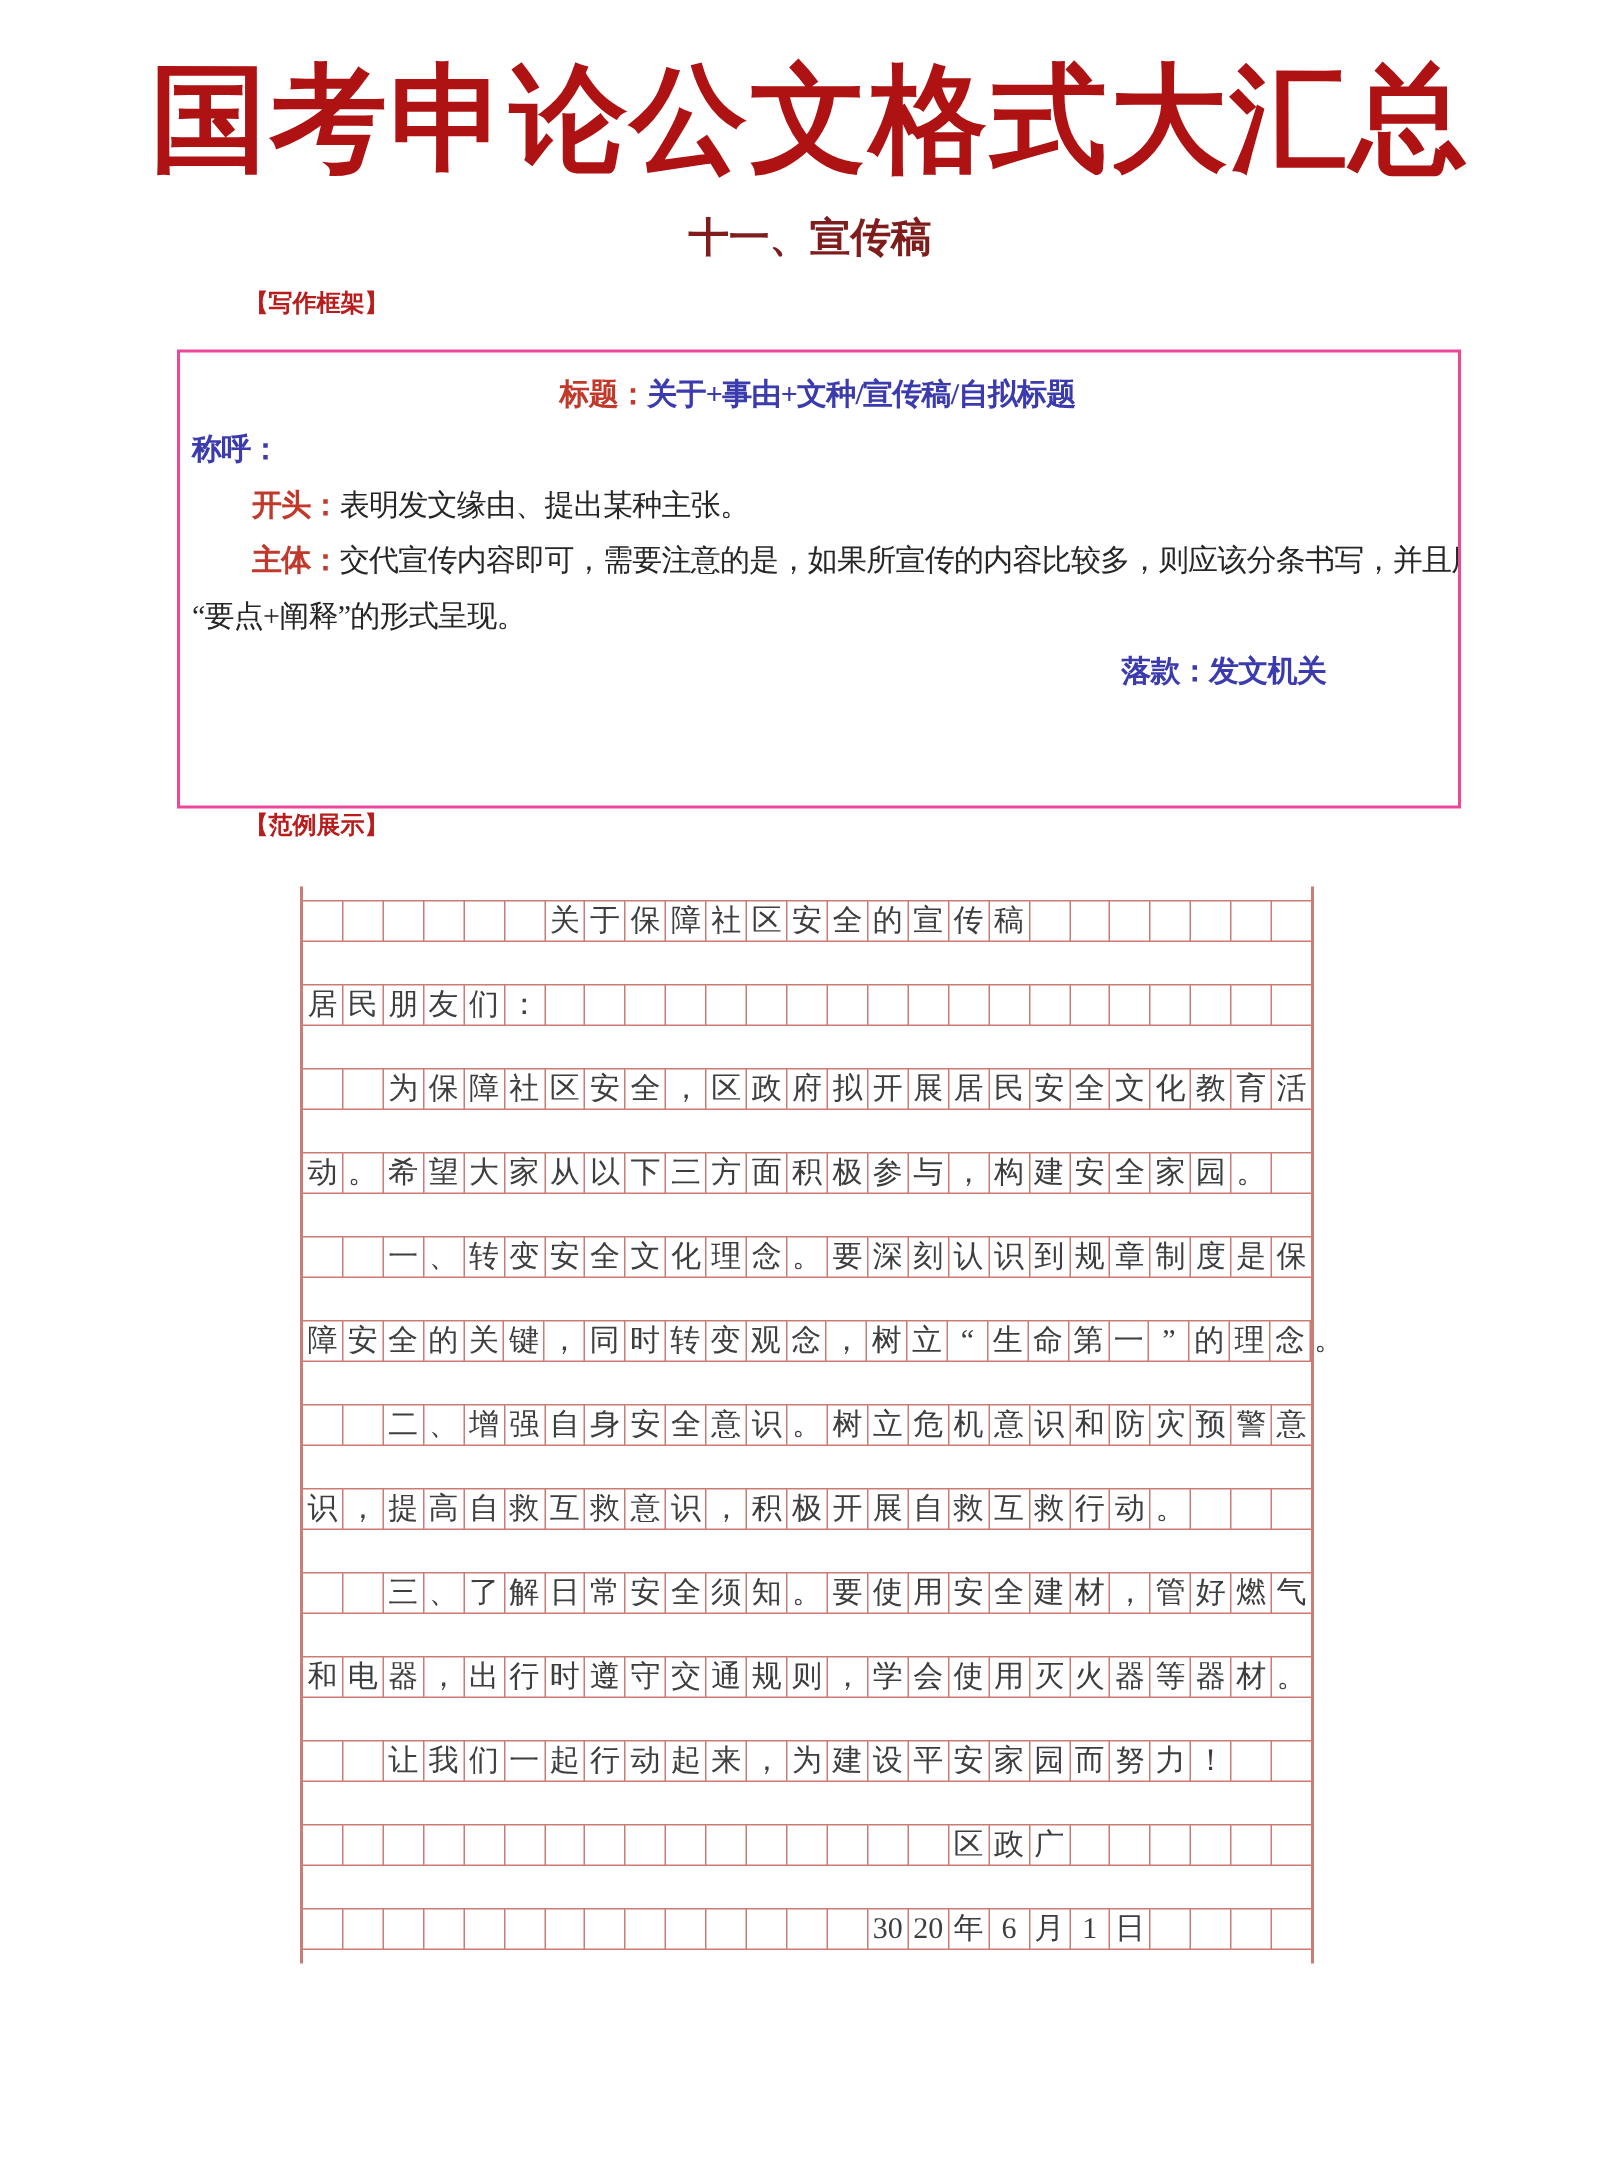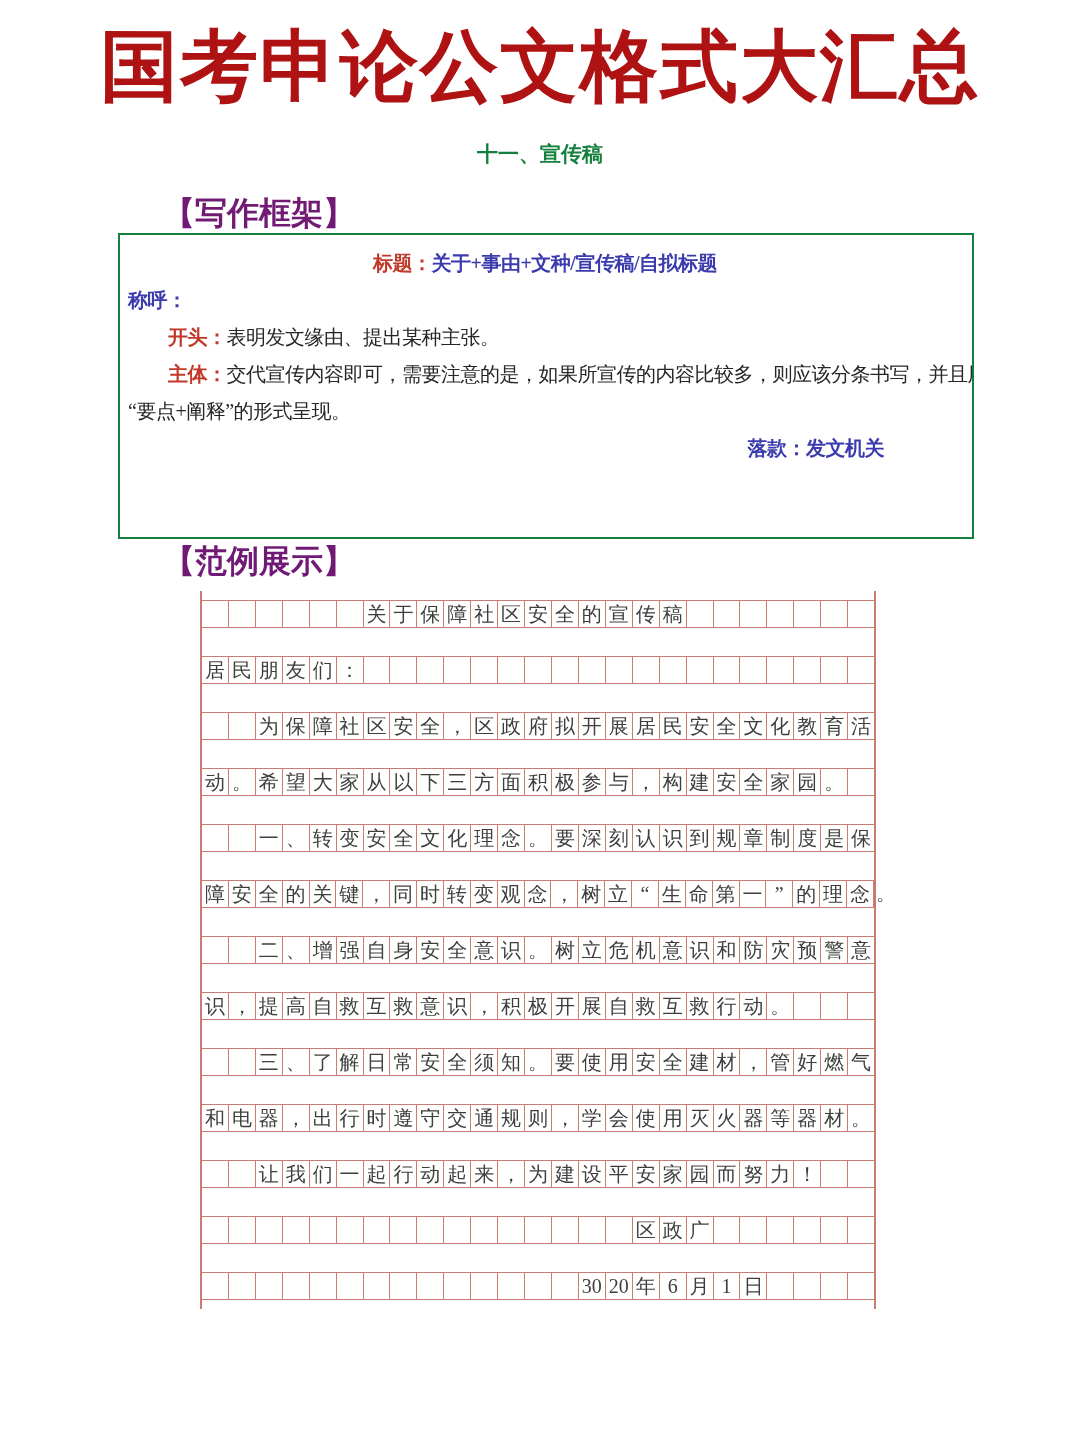--- a/index.html
+++ b/index.html
@@ -1,39 +1,39 @@
 <!DOCTYPE html>
 <html><head>
 <meta charset="utf-8">
 <style>
   * { margin:0; padding:0; box-sizing:border-box; }
   html,body { width:1080px; height:1440px; background:#ffffff; overflow:hidden; position:relative; }
   body { font-family:"Liberation Sans", sans-serif; color:#262626; }
 
   .page-title{
-    position:absolute; top:15px; left:0; width:1080px;
+    position:absolute; top:28px; left:0; width:1080px;
     text-align:center; font-size:78px; font-weight:800;
     letter-spacing:2px; color:#ae1212;
     font-family:"Liberation Sans", sans-serif;
   }
   .page-subtitle{
     position:absolute; top:140px; left:0; width:1080px;
-    text-align:center; font-size:21px; font-weight:600; color:#15803d;
+    text-align:center; font-size:27px; font-weight:600; color:#7f1d1d;
   }
   .section-header{
     position:absolute; left:163px;
-    font-size:32px; font-weight:700; color:#701a75;
+    font-size:16px; font-weight:700; color:#b91c1c;
   }
   #sec1{ top:192px; }
   #sec2{ top:540px; }
 
   
   .fw-box{
     position:absolute; left:118px; top:233px; width:856px; height:306px;
-    border:2px solid #15803d; background:#fff;
+    border:2px solid #ec4899; background:#fff;
     padding:10px 10px 0 8px; overflow:hidden;
     font-family:"Liberation Serif", serif;
   }
   .fw-line{ font-size:20px; line-height:37px; letter-spacing:-0.5px; white-space:nowrap; color:#262626; }
   .fw-center{ text-align:center; font-weight:700; }
   .fw-indent{ padding-left:40px; }
   .fw-right{ text-align:right; padding-right:78px; font-weight:700; }
   .red{ color:#c0392b; font-weight:700; }
   .blue{ color:#3b3bae; font-weight:700; }
 

